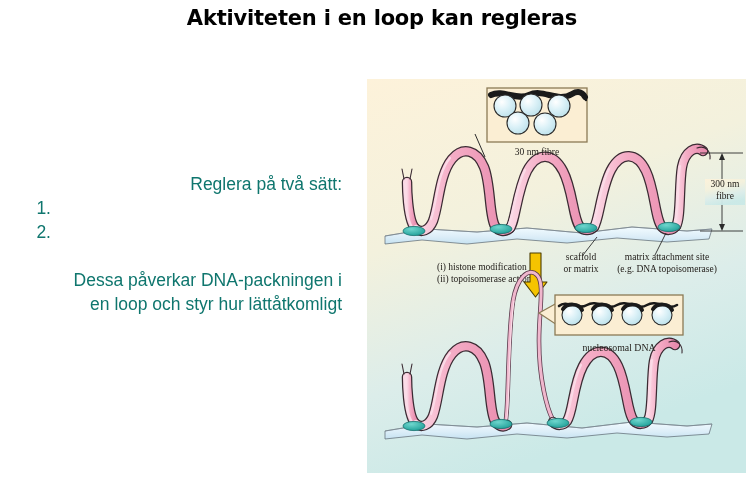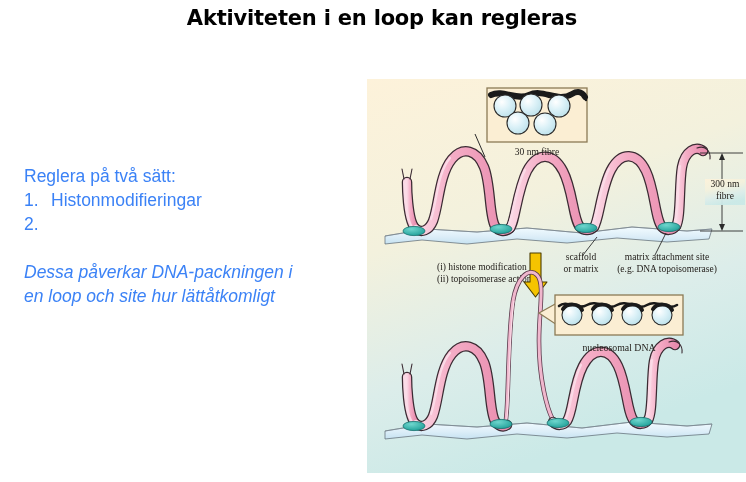--- a/index.html
+++ b/index.html
@@ -29,44 +29,44 @@
     font-weight: bold;
     font-size: 21px;
     letter-spacing: -0.2px;
     color: #000000;
     white-space: nowrap;
     padding-left: 9px;
   }
   #body-text {
     position: absolute;
     left: 24px;
-    top: 164px;
+    top: 172px;
     width: 318px;
     font-family: "Liberation Sans", sans-serif;
     font-size: 17.5px;
     line-height: 24px;
-    color: #3b82f6;
+    color: #0f766e;
+    text-align: right;
   }
   .txt-line { white-space: nowrap; }
   .num-list {
     margin: 0;
     padding: 0;
     list-style: none;
   }
   .num-item {
     display: flex;
     white-space: nowrap;
   }
   .num-marker {
     width: 27px;
     flex: 0 0 27px;
   }
   .para {
     margin-top: 24px;
-    font-style: italic;
   }
   .para .txt-line { white-space: nowrap; }
   #figure {
     position: absolute;
     left: 367px;
     top: 79px;
     width: 379px;
     height: 326px;
   }
   #figure svg { display: block; }
@@ -81,30 +81,29 @@
 <div id="slide">
 
   <div id="slide-title">Aktiviteten i en loop kan regleras</div>
 
   <div id="body-text">
     <div class="txt-line">Reglera på två sätt:</div>
 
     <ol class="num-list">
       <li class="num-item">
         <span class="num-marker">1.</span>
-        <span>Histonmodifieringar</span>
       </li>
       <li class="num-item">
         <span class="num-marker">2.</span>
       </li>
     </ol>
 
     <div class="para">
       <div class="txt-line">Dessa påverkar DNA-packningen i</div>
-      <div class="txt-line">en loop och site hur lättåtkomligt</div>
+      <div class="txt-line">en loop och styr hur lättåtkomligt</div>
     </div>
   </div>
 
   <div id="figure">
     <svg width="379" height="394" viewBox="0 0 379 394" xmlns="http://www.w3.org/2000/svg">
       <defs>
         <linearGradient id="figBg" x1="0" y1="0" x2="0.35" y2="1">
           <stop offset="0%" stop-color="#fdf2da"></stop>
           <stop offset="40%" stop-color="#f3f1dd"></stop>
           <stop offset="72%" stop-color="#dcedea"></stop>

